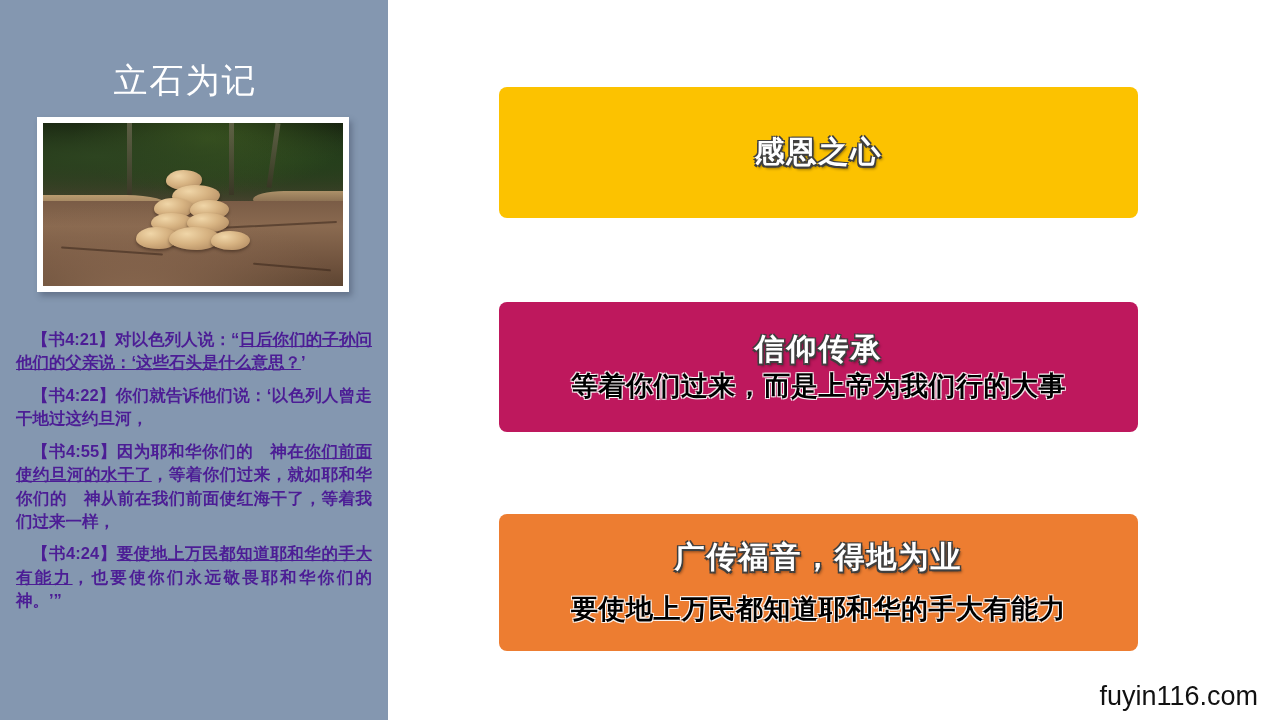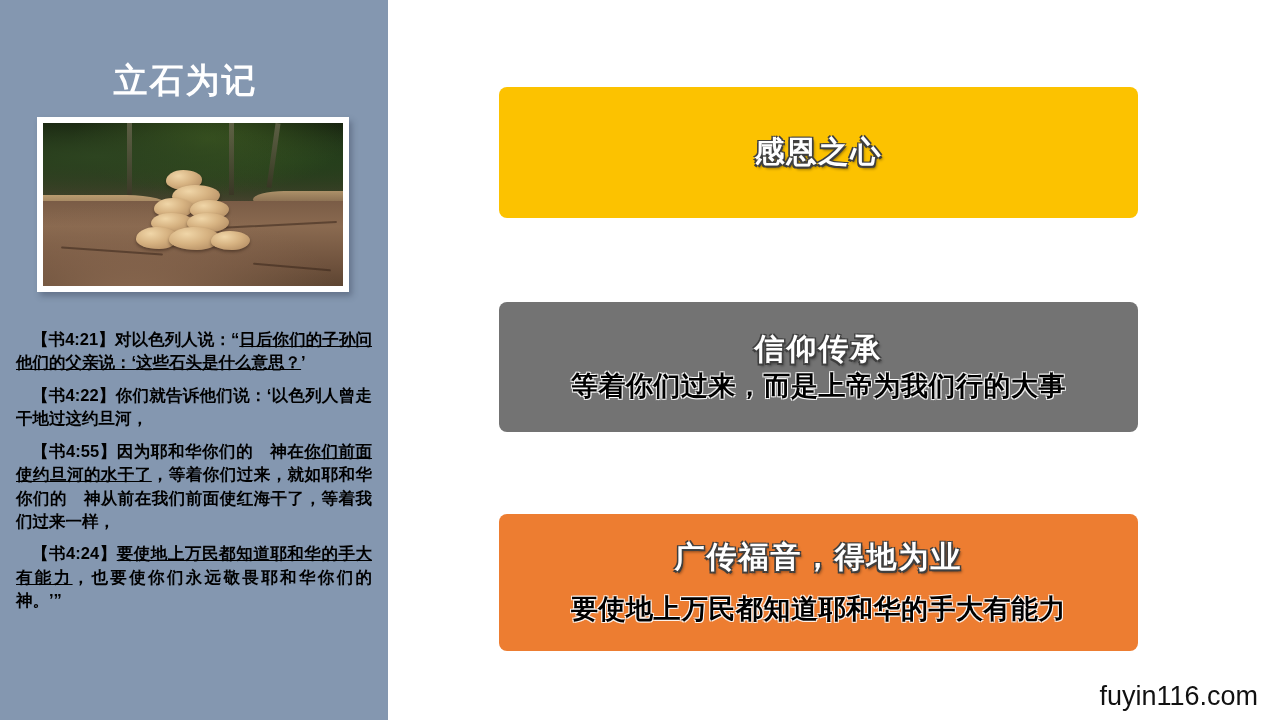--- a/index.html
+++ b/index.html
@@ -26,21 +26,21 @@
     box-sizing: border-box;
   }
   #sidebar-title {
     position: absolute;
     top: 62px;
     left: 0;
     width: 371px;
     text-align: center;
     color: #ffffff;
     font-size: 34px;
-    font-weight: bold;
+    font-weight: normal;
     letter-spacing: 2px;
     line-height: 1.1;
   }
 
   
   #photo-frame {
     position: absolute;
     left: 37px;
     top: 117px;
     width: 312px;
@@ -116,21 +116,21 @@
     border-radius: 48% 52% 45% 55% / 55% 48% 52% 45%;
     box-shadow: 0 2px 3px rgba(40,25,15,0.45);
   }
 
   
   #scripture {
     position: absolute;
     left: 16px;
     top: 328px;
     width: 356px;
-    color: #000000;
+    color: #4c1d95;
     font-size: 16.5px;
     font-weight: bold;
     line-height: 1.42;
     text-align: justify;
   }
   #scripture p {
     margin: 0 0 9px 0;
     text-indent: 16px;
   }
   #scripture .u { text-decoration: underline; }
@@ -229,21 +229,21 @@
     <p><span>【书4:55】</span><span>因为耶和华你们的　神在</span><span class="u">你们前面使约旦河的水干了</span><span>，等着你们过来，就如耶和华你们的　神从前在我们前面使红海干了，等着我们过来一样，</span></p>
 
     <p><span>【书4:24】</span><span></span><span class="u">要使地上万民都知道耶和华的手大有能力</span><span>，也要使你们永远敬畏耶和华你们的　神。’”</span></p>
   </div>
 </div>
 
 <div class="panel" id="panel-gratitude" style="background: rgb(252, 194, 0);">
   <div class="panel-title">感恩之心</div>
 </div>
 
-<div class="panel" id="panel-faith" style="background: #737373;">
+<div class="panel" id="panel-faith" style="background: #be185d;">
   <div class="panel-title">信仰传承</div>
   <div class="panel-sub">等着你们过来，而是上帝为我们行的大事</div>
 </div>
 
 <div class="panel" id="panel-gospel" style="background: rgb(237, 125, 49);">
   <div class="panel-title">广传福音，得地为业</div>
   <div class="panel-sub">要使地上万民都知道耶和华的手大有能力</div>
 </div>
 
 <div id="watermark">fuyin116.com</div>

